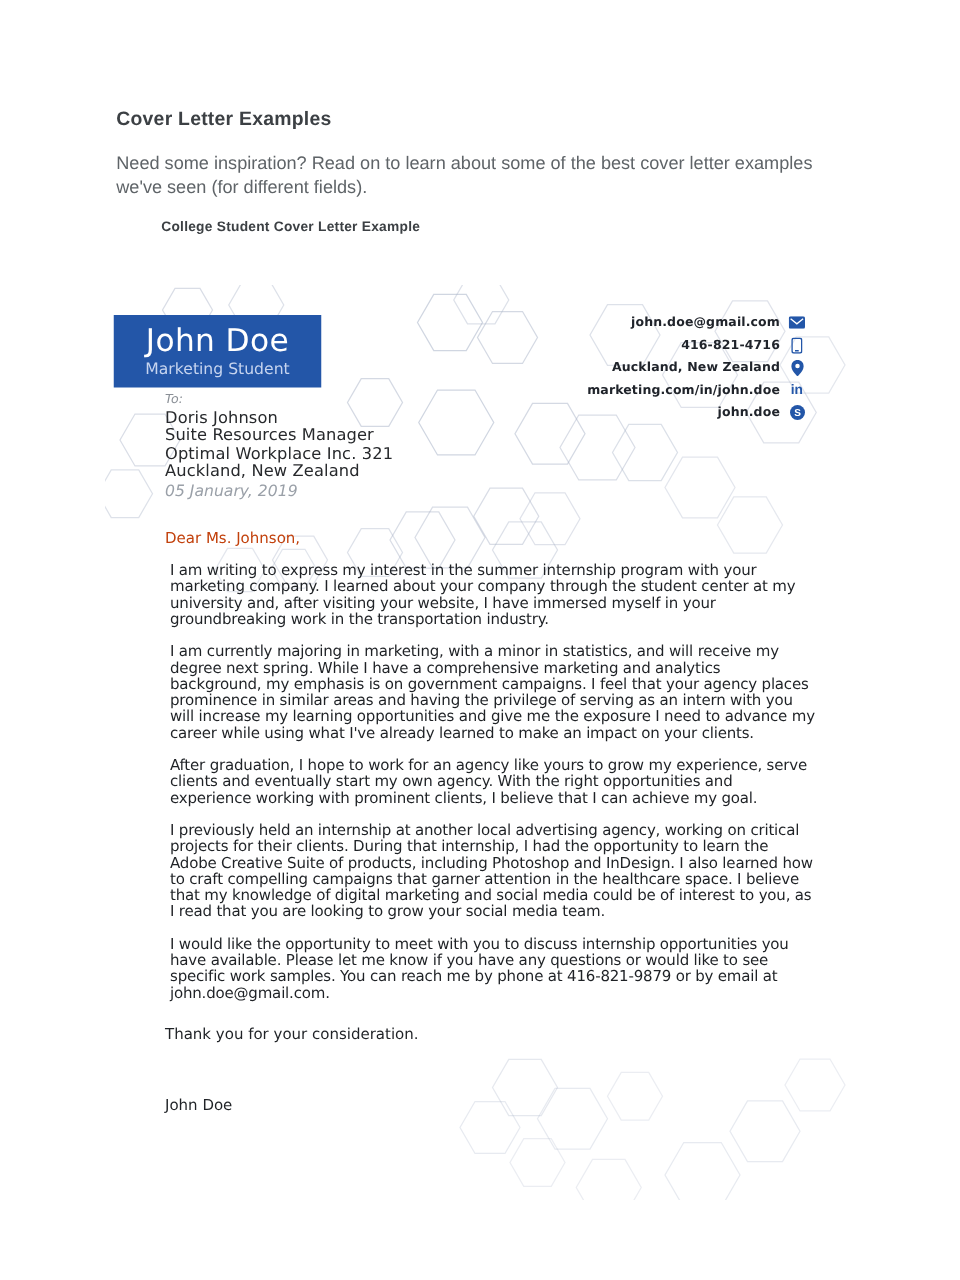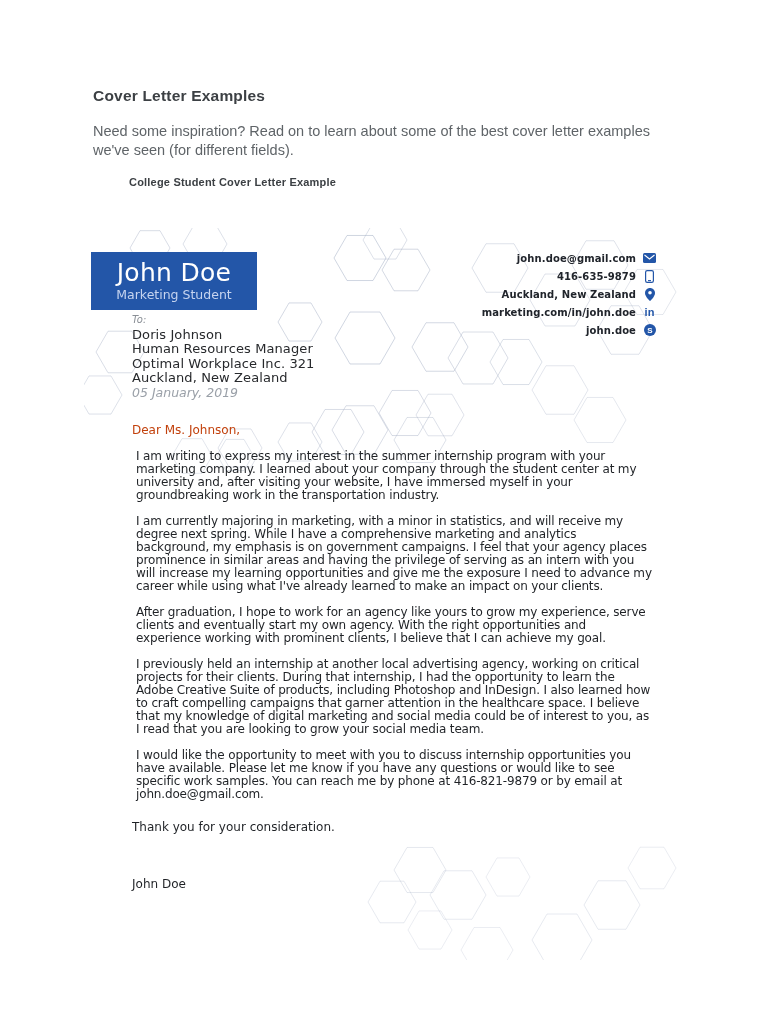--- a/index.html
+++ b/index.html
@@ -14,21 +14,21 @@
   
   .letter{position:absolute;left:84px;top:228px;width:600px;height:732px;background:#fff;
           font-family:"DejaVu Sans","Liberation Sans",sans-serif;}
   .hex-bg{position:absolute;left:0;top:0;width:600px;height:732px;pointer-events:none;}
 
   .name-box{position:absolute;left:7px;top:24px;width:166px;height:58px;background:#2356a8;
             display:flex;flex-direction:column;align-items:center;justify-content:center;z-index:2;}
   .name-box .name{color:#ffffff;font-size:25px;line-height:26px;letter-spacing:.3px;}
   .name-box .role{color:#c6d4ef;font-size:12.5px;line-height:15px;margin-top:1px;}
 
-  .contact{position:absolute;right:48px;top:21px;z-index:2;margin-left:28px;}
+  .contact{position:absolute;right:60px;top:21px;z-index:2;margin-left:28px;}
   .crow{display:flex;align-items:center;justify-content:flex-end;height:18px;}
   .ctext{font-size:10px;font-weight:600;color:#20242b;letter-spacing:.1px;}
   .cicon{width:15px;margin-left:6px;margin-right:-21px;display:flex;justify-content:center;align-items:flex-start;}
   .cicon svg{display:block;}
   .li-icon{font-size:11px;font-weight:bold;color:#2356a8;font-family:"Liberation Sans",sans-serif;line-height:11px;}
 
   .letter-body{position:absolute;left:48px;top:86px;width:524px;z-index:2;}
   .to-label{font-size:10px;font-style:italic;color:#8a8f96;margin-bottom:3px;}
   .addr{font-size:13px;line-height:14.4px;color:#27292c;letter-spacing:.1px;}
   .date{font-size:12.5px;line-height:14.4px;font-style:italic;color:#9aa0a8;}
@@ -97,21 +97,21 @@
       <div class="crow">
         <span class="ctext">john.doe@gmail.com</span>
         <span class="cicon">
           <svg width="13" height="10" viewBox="0 0 13 10">
               <rect x="0" y="0" width="13" height="10" rx="1.5" fill="#2356a8"></rect>
               <path d="M1.5 2 L6.5 6 L11.5 2" stroke="#ffffff" stroke-width="1.1" fill="none"></path>
             </svg>
         </span>
       </div>
       <div class="crow">
-        <span class="ctext">416-635-9879</span>
+        <span class="ctext">416-821-4716</span>
         <span class="cicon">
           <svg width="9" height="13" viewBox="0 0 9 13">
               <rect x="0.6" y="0.6" width="7.8" height="11.8" rx="1.6" fill="none" stroke="#2356a8" stroke-width="1.2"></rect>
               <line x1="3" y1="10.6" x2="6" y2="10.6" stroke="#2356a8" stroke-width="1.1"></line>
             </svg>
         </span>
       </div>
       <div class="crow">
         <span class="ctext">Auckland, New Zealand</span>
         <span class="cicon">
@@ -135,21 +135,21 @@
               <text x="6" y="8.8" text-anchor="middle" font-size="8" font-weight="bold" fill="#ffffff" font-family="Liberation Sans, sans-serif">S</text>
             </svg>
         </span>
       </div>
     </div>
 
     <div class="letter-body">
       <div class="to-label">To:</div>
       <div class="addr">
         <div>Doris Johnson</div>
-        <div>Human Resources Manager</div>
+        <div>Suite Resources Manager</div>
         <div>Optimal Workplace Inc. 321</div>
         <div>Auckland, New Zealand</div>
       </div>
       <div class="date">05 January, 2019</div>
       <div class="salutation">Dear Ms. Johnson,</div>
       <p class="bp">I am writing to express my interest in the summer internship program with your marketing company. I learned about your company through the student center at my university and, after visiting your website, I have immersed myself in your groundbreaking work in the transportation industry.</p>
       <p class="bp">I am currently majoring in marketing, with a minor in statistics, and will receive my degree next spring. While I have a comprehensive marketing and analytics background, my emphasis is on government campaigns. I feel that your agency places prominence in similar areas and having the privilege of serving as an intern with you will increase my learning opportunities and give me the exposure I need to advance my career while using what I've already learned to make an impact on your clients.</p>
       <p class="bp">After graduation, I hope to work for an agency like yours to grow my experience, serve clients and eventually start my own agency. With the right opportunities and experience working with prominent clients, I believe that I can achieve my goal.</p>
       <p class="bp">I previously held an internship at another local advertising agency, working on critical projects for their clients. During that internship, I had the opportunity to learn the Adobe Creative Suite of products, including Photoshop and InDesign. I also learned how to craft compelling campaigns that garner attention in the healthcare space. I believe that my knowledge of digital marketing and social media could be of interest to you, as I read that you are looking to grow your social media team.</p>
       <p class="bp">I would like the opportunity to meet with you to discuss internship opportunities you have available. Please let me know if you have any questions or would like to see specific work samples. You can reach me by phone at 416-821-9879 or by email at john.doe@gmail.com.</p>

